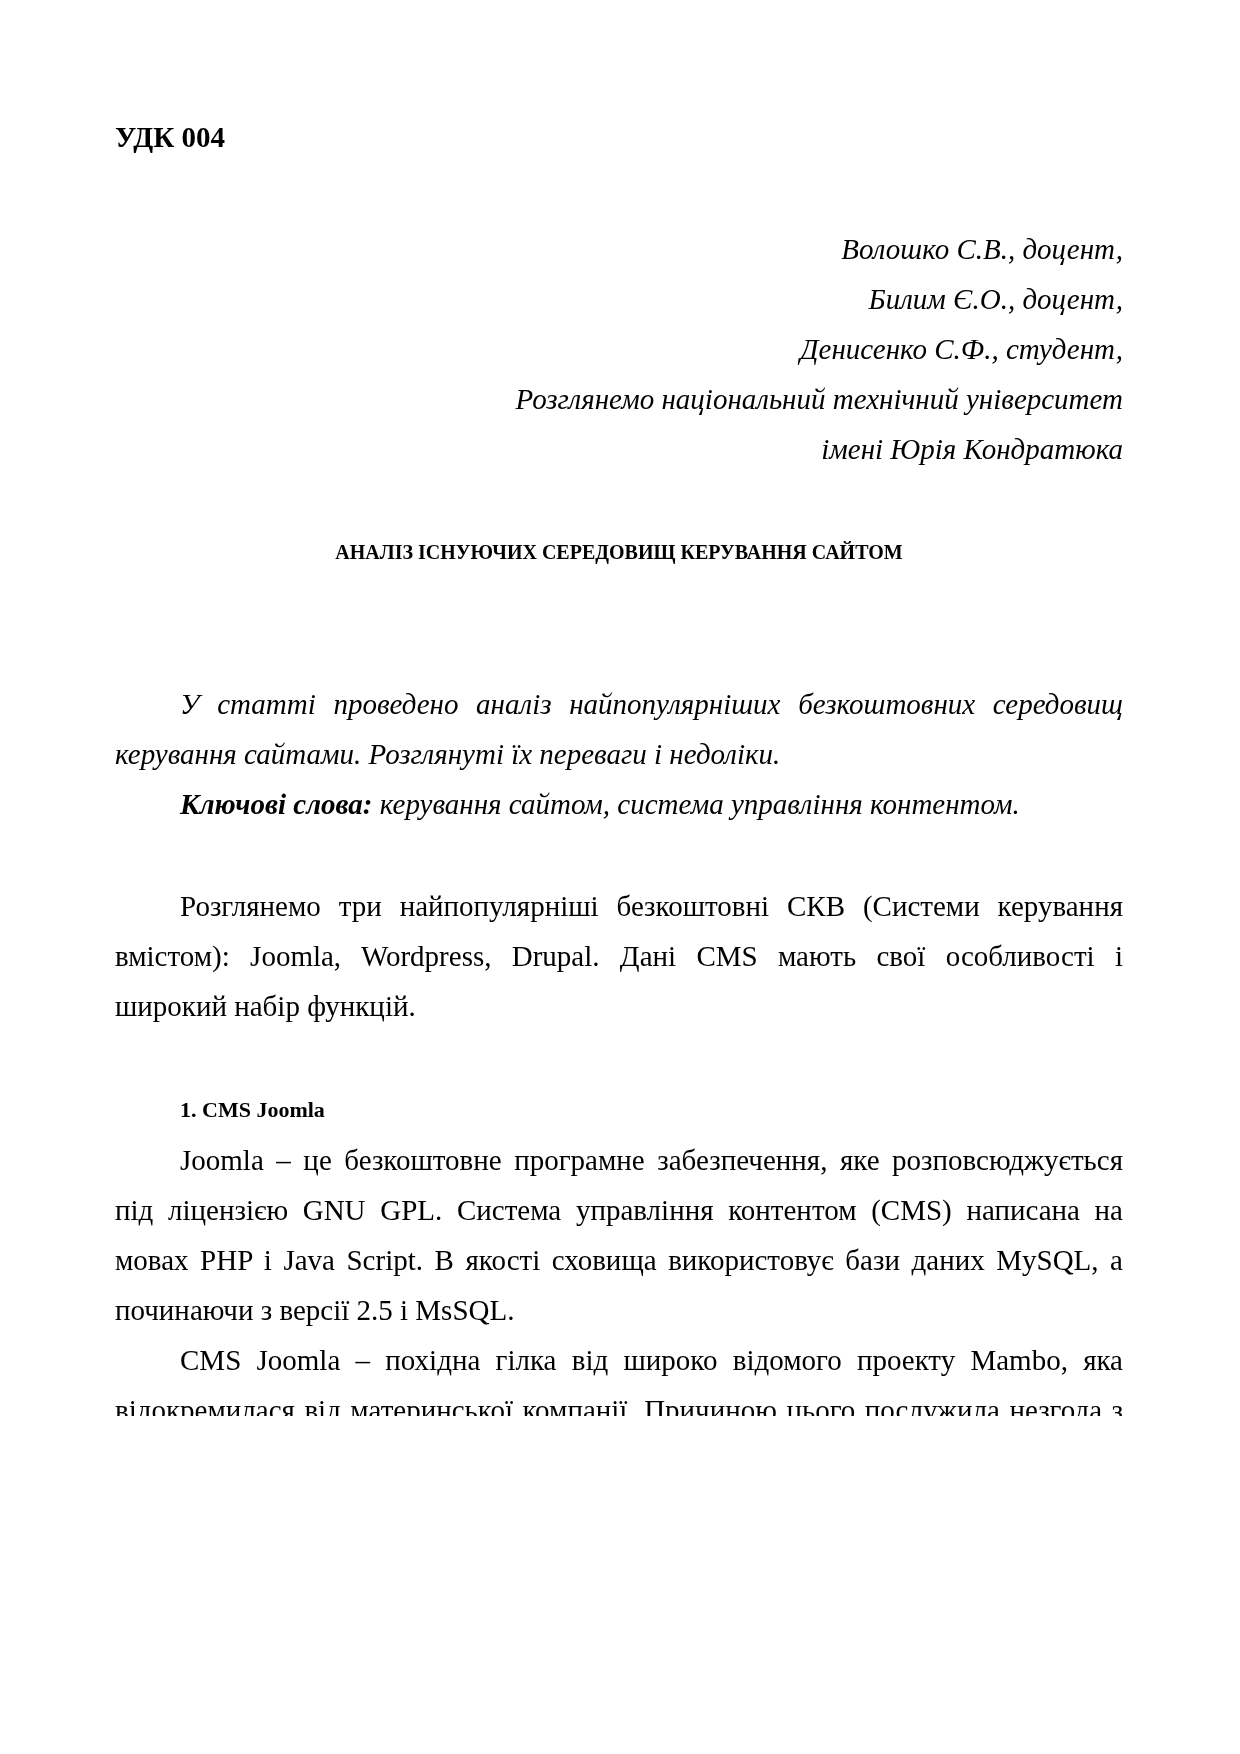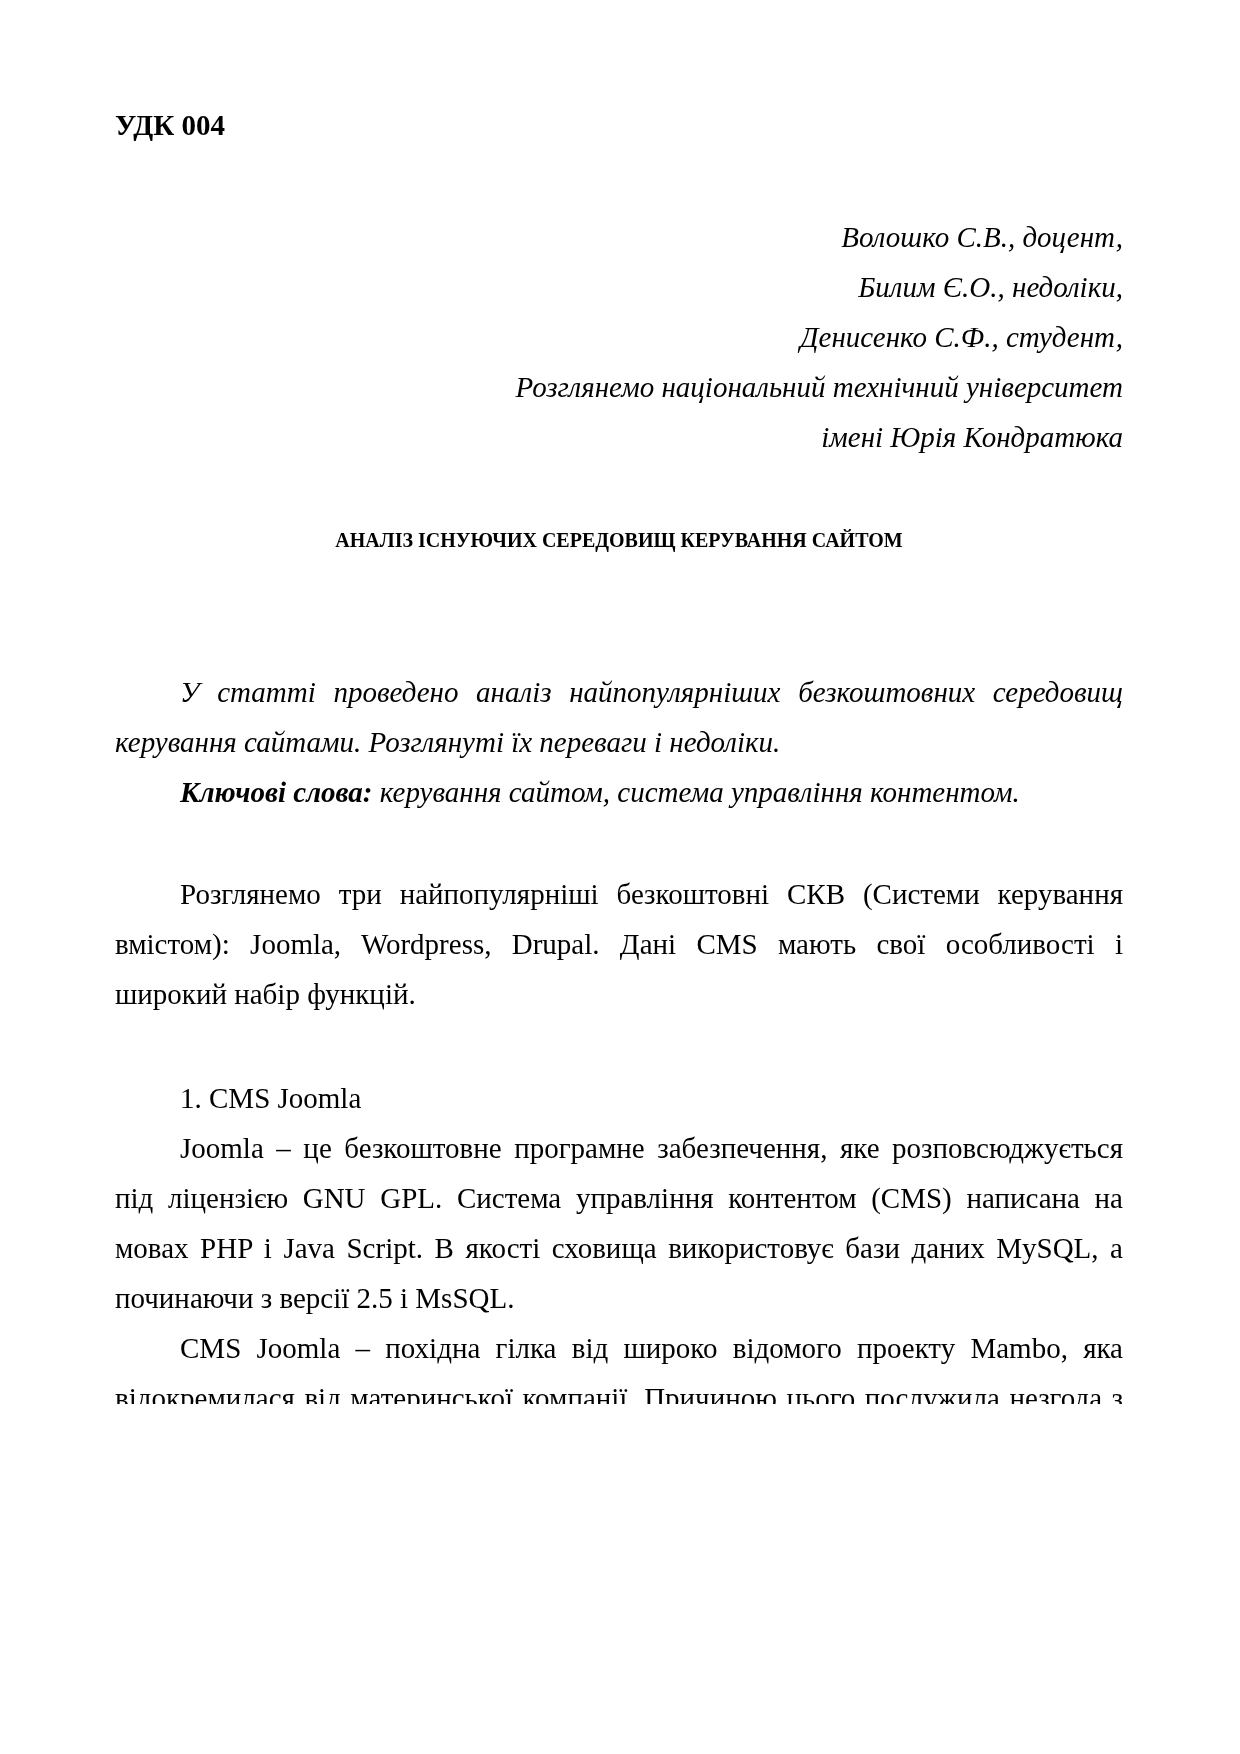--- a/index.html
+++ b/index.html
@@ -4,21 +4,21 @@
 <style>
   html, body {
     margin: 0;
     padding: 0;
     background: #ffffff;
   }
   .page {
     position: relative;
     width: 1240px;
     height: 1404px;
-    margin: 0 auto;
+    margin: 12px auto;
     background: #ffffff;
     box-sizing: border-box;
     padding: 100px 117px 0 115px;
     font-family: "Liberation Serif", "DejaVu Serif", serif;
     font-size: 29px;
     line-height: 50px;
     color: #000000;
     overflow: hidden;
   }
   .udc {
@@ -58,36 +58,36 @@
   .para {
     margin: 0;
     text-align: justify;
     text-indent: 65px;
   }
   .intro {
     margin-top: 52px;
   }
   .heading {
     margin: 54px 0 0 0;
-    font-size: 29px;
-    font-weight: normal;
+    font-size: 22px;
+    font-weight: bold;
     line-height: 50px;
     text-indent: 65px;
   }
 </style>
 </head>
 <body>
 
 <div class="page">
 
   <p class="udc">УДК 004</p>
 
   <div class="byline">
     <div class="byline-line">Волошко С.В., доцент,</div>
-    <div class="byline-line">Билим Є.О., недоліки,</div>
+    <div class="byline-line">Билим Є.О., доцент,</div>
     <div class="byline-line">Денисенко С.Ф., студент,</div>
     <div class="byline-line">Розглянемо національний технічний університет</div>
     <div class="byline-line">імені Юрія Кондратюка</div>
   </div>
 
   <h1 class="title">АНАЛІЗ ІСНУЮЧИХ СЕРЕДОВИЩ КЕРУВАННЯ САЙТОМ</h1>
 
   <p class="abstract">У статті проведено аналіз найпопулярніших безкоштовних середовищ керування сайтами. Розглянуті їх переваги і недоліки.</p>
 
   <p class="keywords">

